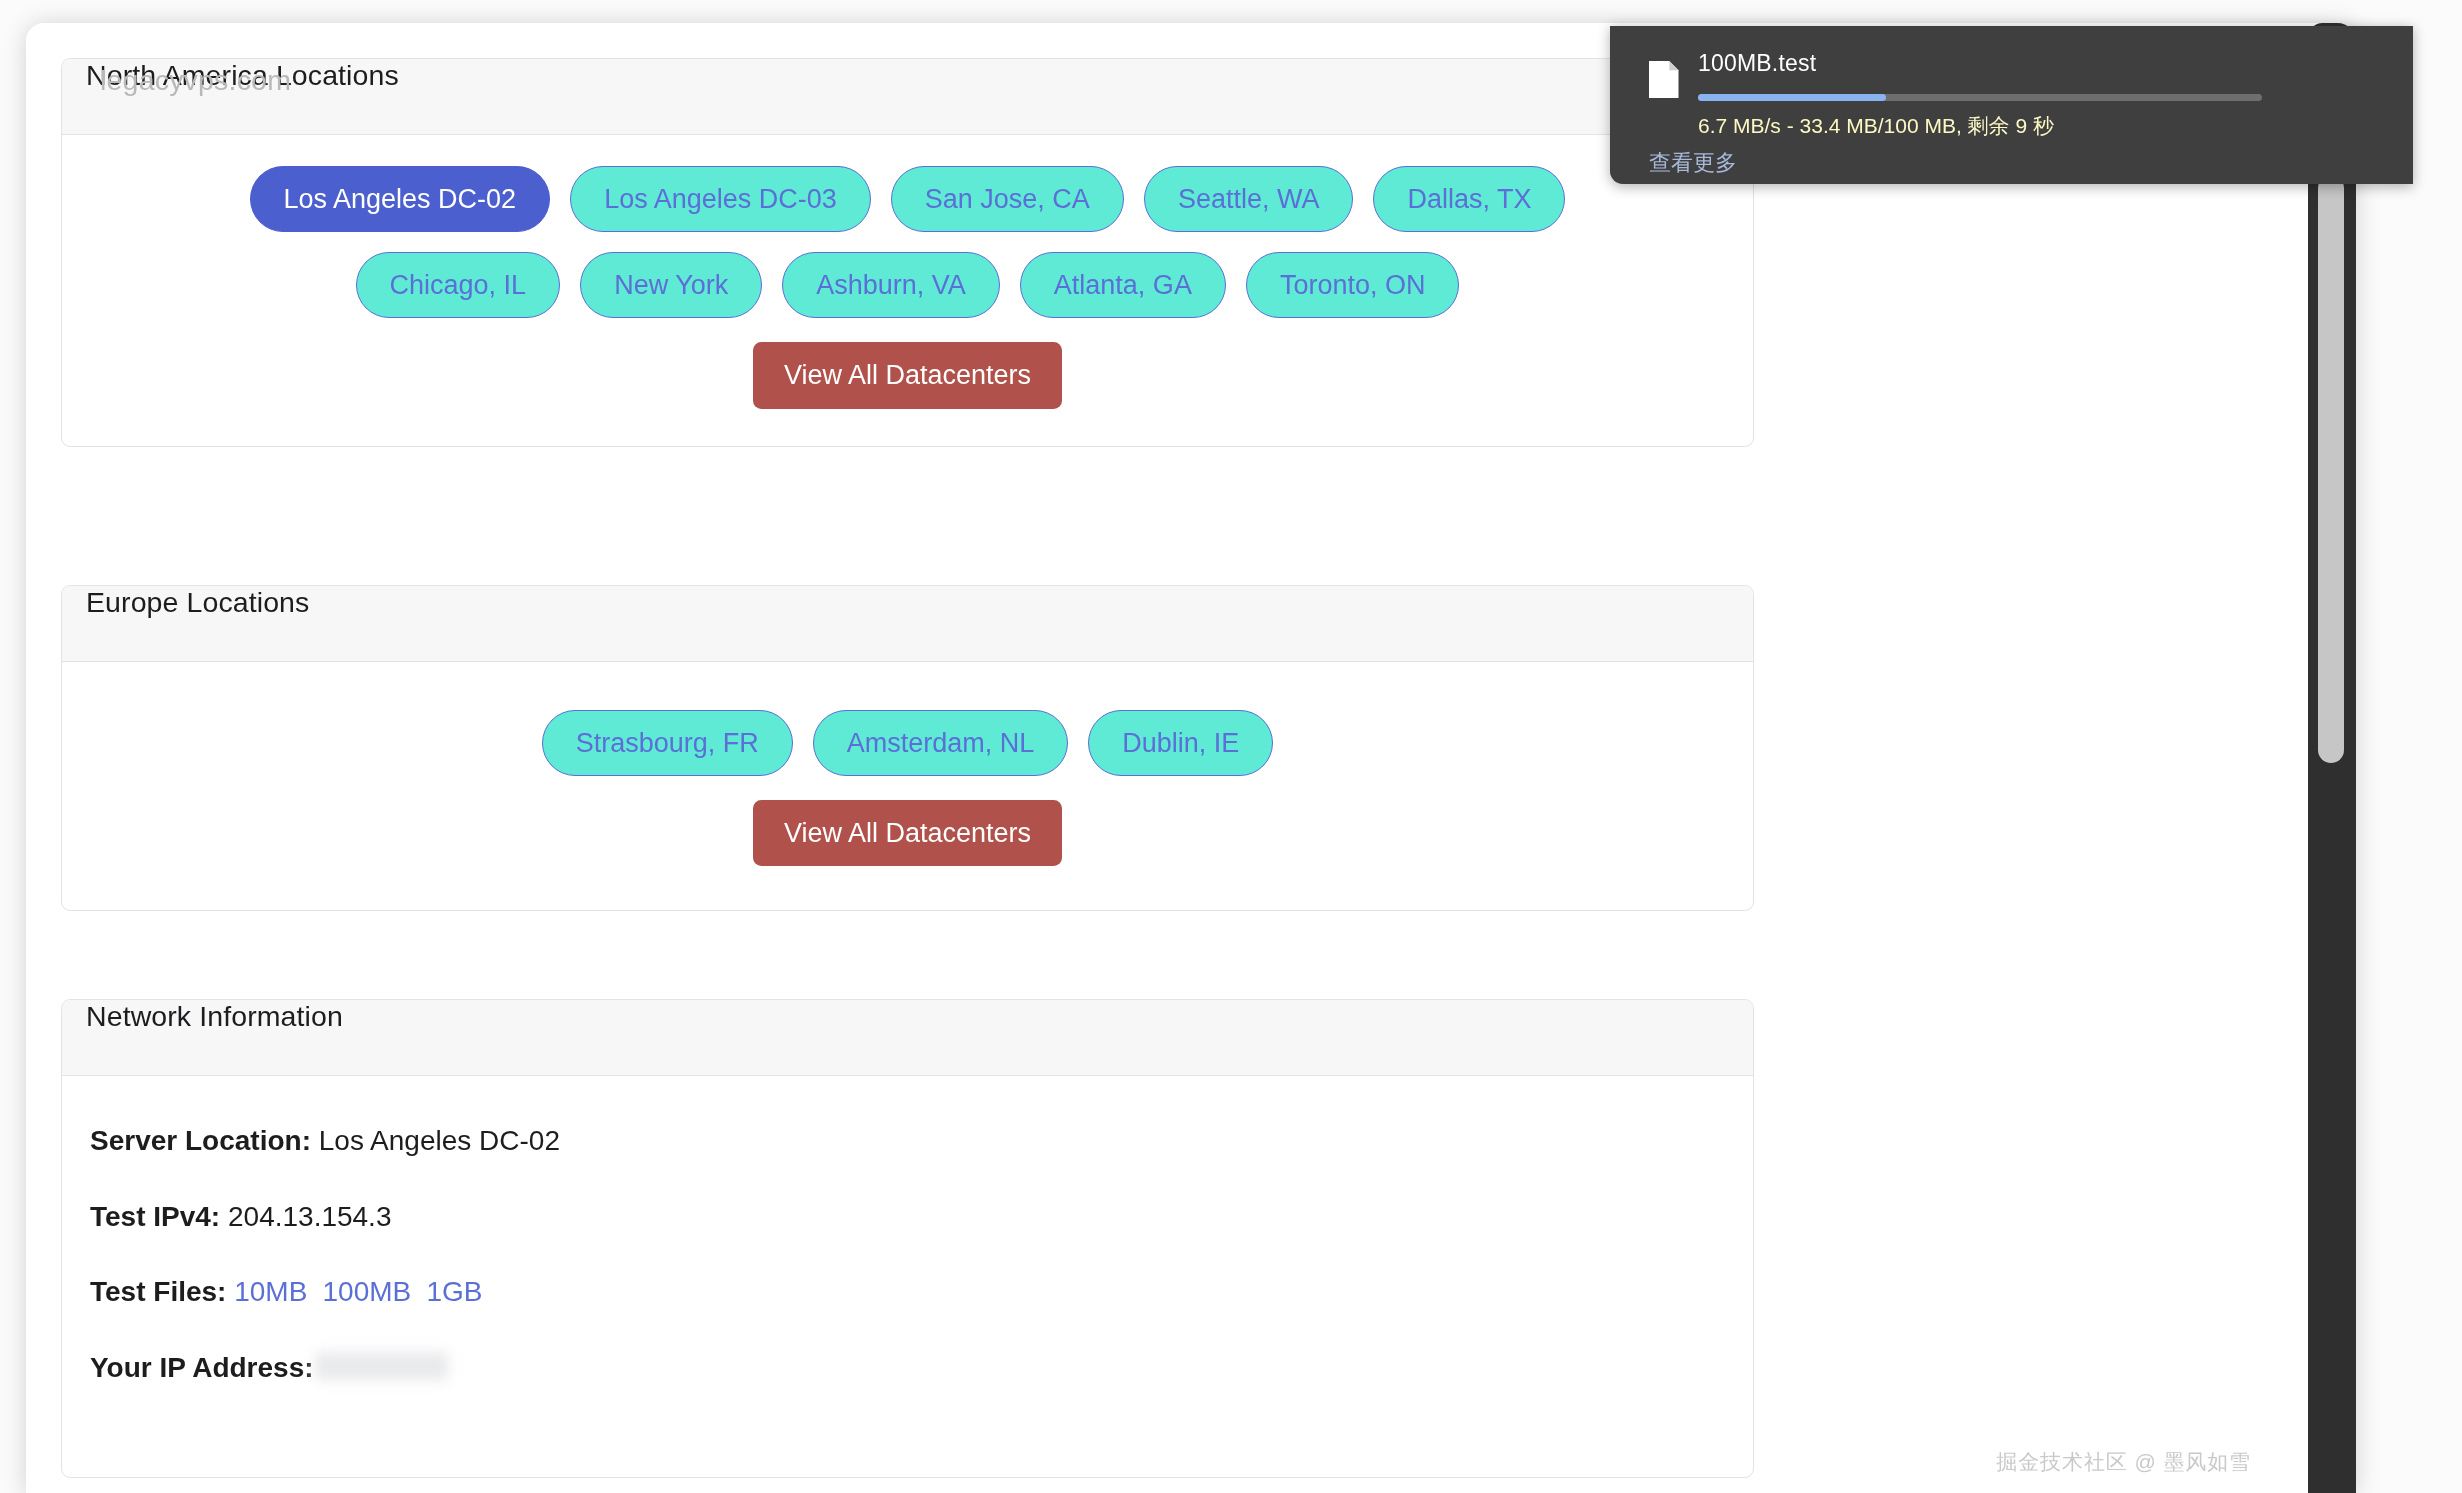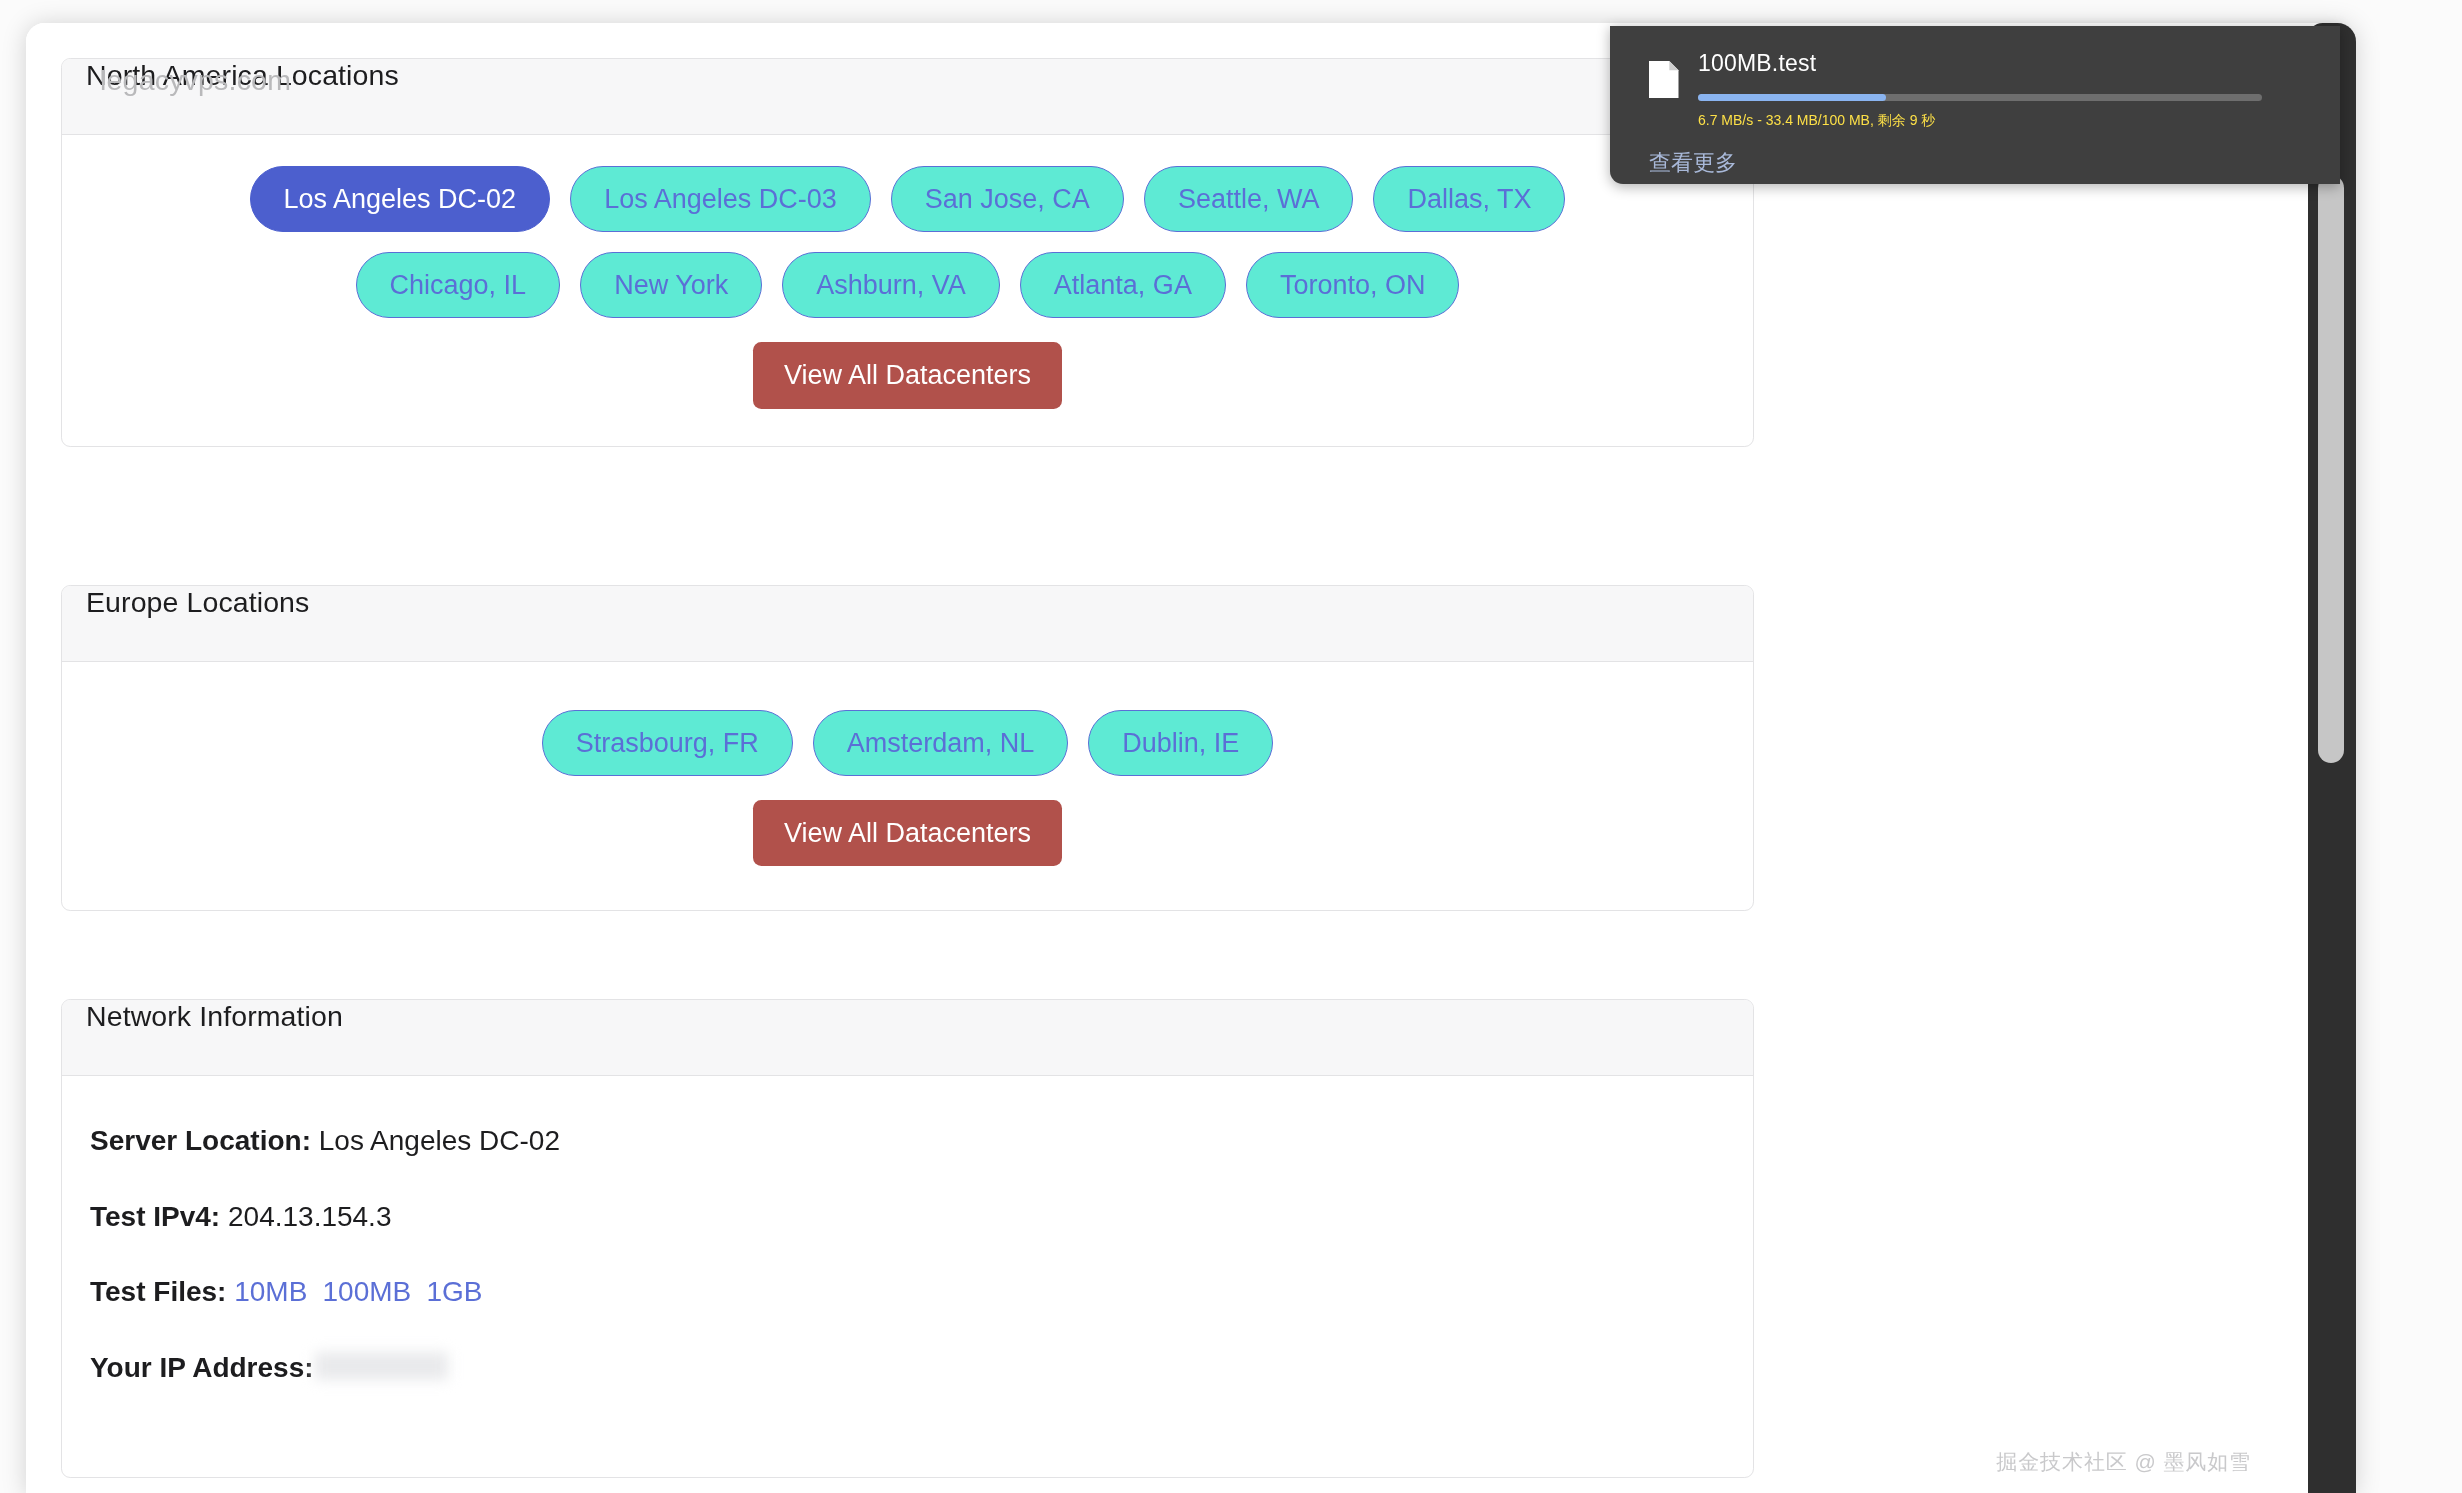--- a/index.html
+++ b/index.html
@@ -189,21 +189,21 @@
     background: #c6c6c6;
     border-radius: 14.7px;
     cursor: pointer;
   }
 
   
   #download-popup {
     position: absolute;
     left: 1610px;
     top: 26px;
-    width: 730px;
+    width: 803px;
     height: 158px;
     background: #3f3f3f;
     border-radius: 0 0 0 13px;
     box-shadow: 0 2.8px 13px rgba(0,0,0,0.30);
     overflow: hidden;
   }
 
   #dl-file-icon {
     position: absolute;
     left: 39px;
@@ -234,22 +234,22 @@
     height: 7.4px;
     width: 33.4%;
     background: #8ab4f0;
     border-radius: 3.7px;
   }
 
   #dl-status {
     position: absolute;
     left: 88px;
     top: 86px;
-    font-size: 14px;
-    color: #fde047;
+    font-size: 21px;
+    color: #fef9c3;
     white-space: nowrap;
   }
 
   #dl-show-all {
     position: absolute;
     left: 39px;
     top: 122px;
     font-size: 22px;
     color: #a8b8d8;
     cursor: pointer;

